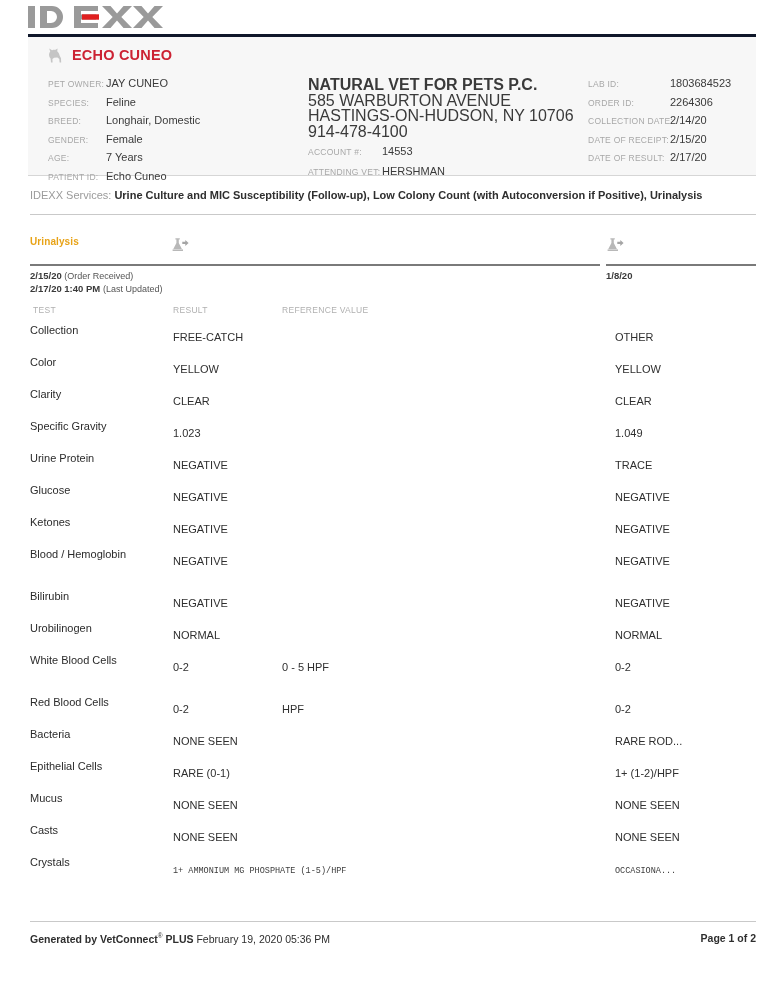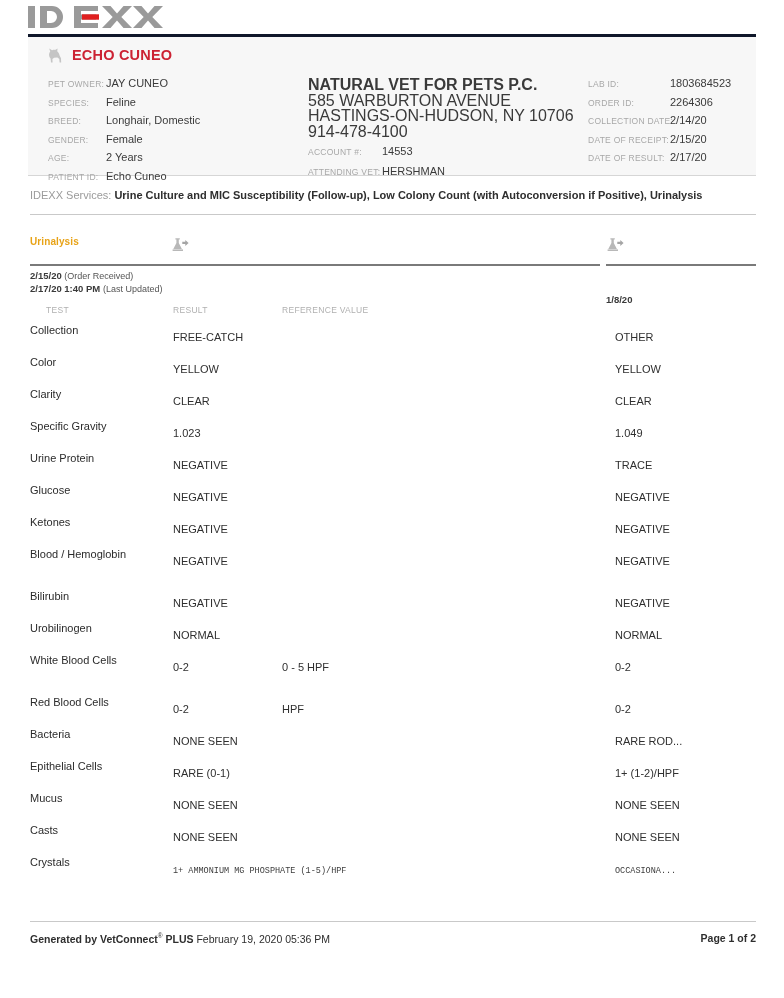--- a/index.html
+++ b/index.html
@@ -164,21 +164,20 @@
   .dates-left .note { color: #555; font-weight: normal; font-size: 9px; }
 
   .dates-right {
     position: absolute;
     left: 606px;
     top: 270px;
     font-size: 9.5px;
     line-height: 12.5px;
     color: #3a3a3a;
     font-weight: bold;
-    margin-top: 24px;
   }
 
   
   .table {
     position: absolute;
     left: 30px;
     top: 305px;
     width: 726px;
   }
   .thead {
@@ -187,21 +186,21 @@
   }
   .thead span {
     position: absolute;
     top: 0;
     font-size: 8.5px;
     letter-spacing: .3px;
     color: #b0b0b0;
     text-transform: uppercase;
     white-space: nowrap;
   }
-  .th-test { left: 16px; }
+  .th-test { left: 3px; }
   .th-result { left: 143px; }
   .th-ref { left: 252px; }
 
   .row {
     position: relative;
     min-height: 32px;
   }
   .row .c {
     position: absolute;
     font-size: 11px;
@@ -298,21 +297,21 @@
       <div class="kv">
         <span class="k">BREED:</span>
         <span class="v">Longhair, Domestic</span>
       </div>
       <div class="kv">
         <span class="k">GENDER:</span>
         <span class="v">Female</span>
       </div>
       <div class="kv">
         <span class="k">AGE:</span>
-        <span class="v">2 Years</span>
+        <span class="v">7 Years</span>
       </div>
       <div class="kv">
         <span class="k">PATIENT ID:</span>
         <span class="v">Echo Cuneo</span>
       </div>
     </div>
 
     <div class="col-clinic">
       <div class="plain-line b">NATURAL VET FOR PETS P.C.</div>
       <div class="plain-line">585 WARBURTON AVENUE</div>

